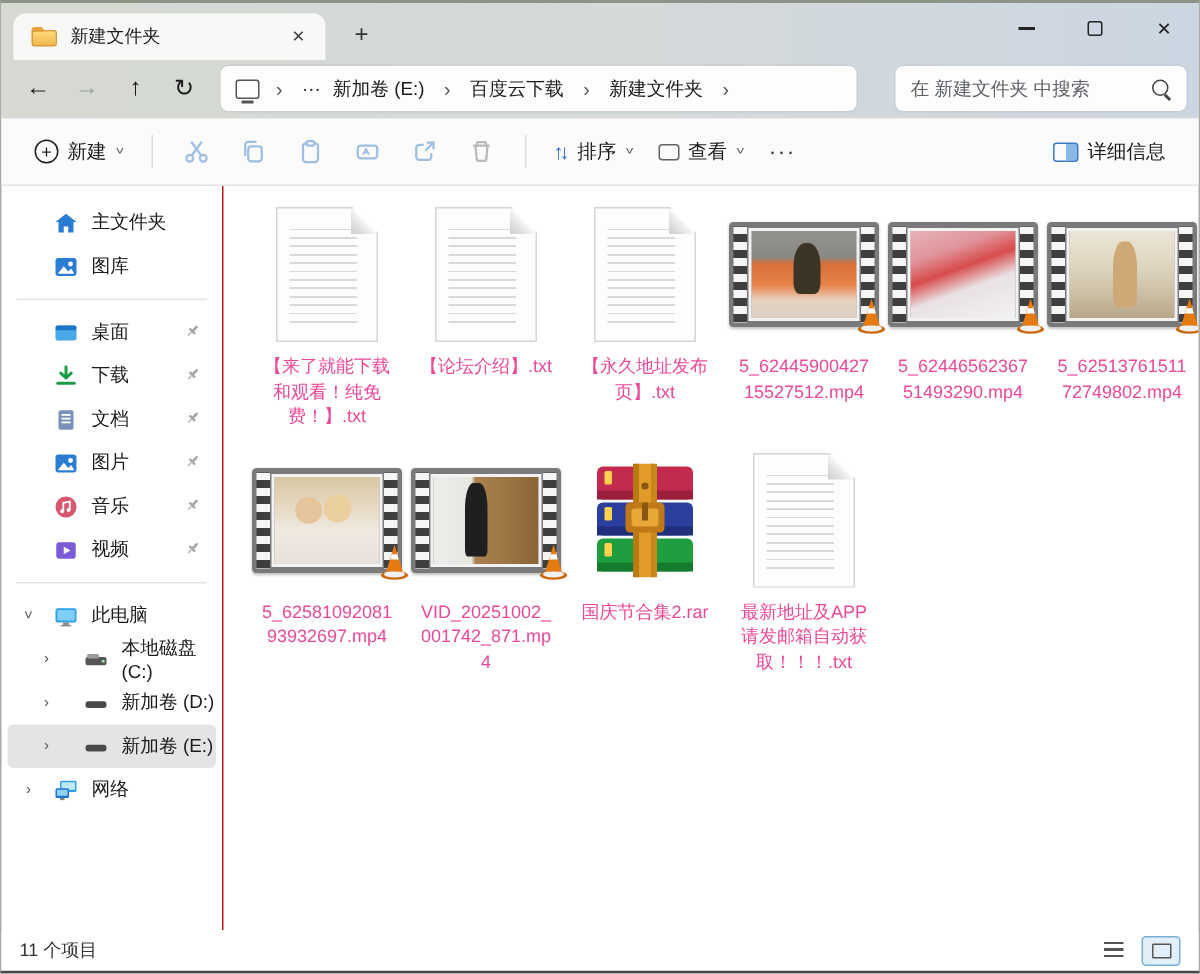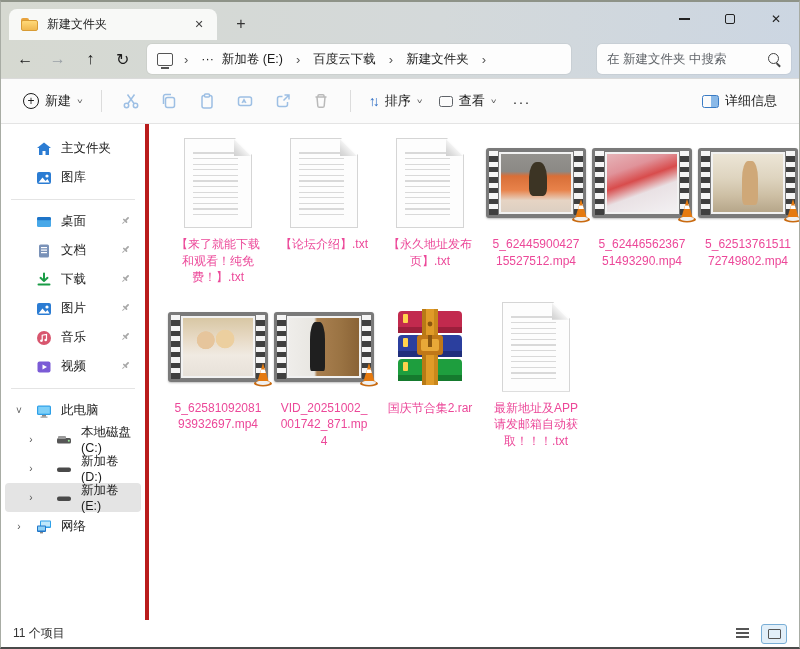--- a/index.html
+++ b/index.html
@@ -45,21 +45,21 @@
   .icobtn { width:38px; height:32px; display:flex; align-items:center; justify-content:center; border-radius:4px; }
   .icobtn svg { display:block; }
   .sortarrows { color:#2b6cc4; font-size:14px; letter-spacing:-3px; margin-right:2px; }
   .view-ico { width:14px; height:11px; border:1.5px solid #5f6368; border-radius:2.5px; position:relative; }
   .spread { flex:1; }
   .details-ico { width:17px; height:13px; border:1.4px solid #3a7bc4; border-radius:2.5px; background:linear-gradient(90deg,transparent 0 52%,#8ab9e8 52%); }
   .more-dots { font-size:15px; color:#333; letter-spacing:1px; }
 
   
   .bodyrow { flex:1; display:flex; min-height:0; }
-  .sidebar { flex:0 0 148px; border-right:4px solid #b91c1c; padding-top:10px; overflow:hidden; }
+  .sidebar { flex:0 0 148px; border-right:1px solid #b91c1c; padding-top:10px; overflow:hidden; }
   .sitem { height:29px; display:flex; align-items:center; padding-left:30px; position:relative; font-size:12.5px; color:#1b1b1b; border-radius:4px; margin:0 4px; }
   .sitem .chevcell { position:absolute; left:6px; width:16px; text-align:center; color:#555; font-size:10px; }
   .sitem.ind { padding-left:50px; }
   .sitem.ind .chevcell { left:18px; }
   .sitem .sico { width:17px; height:17px; margin-right:9px; flex:0 0 auto; display:flex; align-items:center; justify-content:center; }
   .sitem .pin { position:absolute; right:10px; top:8px; opacity:0.75; }
   .sitem.sel { background:#e4e4e4; }
   .sdivider { height:1px; background:#e4e4e4; margin:7px 10px; }
 
   .main { flex:1; padding:8px 0 0 16px; overflow:hidden; }
@@ -240,43 +240,43 @@
             <g transform="rotate(45 6 6)">
               <rect x="5" y="1" width="2" height="5.4" rx="1"></rect>
               <rect x="3" y="5.6" width="6" height="1.8" rx="0.9"></rect>
               <rect x="5.6" y="7.4" width="0.9" height="3.4"></rect>
             </g>
           </svg>
       </div>
       <div class="sitem">
         <span class="sico">
             <svg width="16" height="16" viewBox="0 0 16 16">
-              <rect x="3" y="1.5" width="10" height="13" rx="1.5" fill="#7a92b8"></rect>
-              <rect x="5" y="4" width="6" height="1.2" fill="#fff"></rect>
-              <rect x="5" y="6.5" width="6" height="1.2" fill="#fff"></rect>
-              <rect x="5" y="9" width="6" height="1.2" fill="#fff"></rect>
-            </svg>
-          </span>
-        <span>文档</span>
+              <path d="M8 1.5 V9 M8 9 L4.5 5.8 M8 9 L11.5 5.8" stroke="#1a9c46" stroke-width="2" fill="none" stroke-linecap="round"></path>
+              <path d="M2.5 12.5 H13.5" stroke="#1a9c46" stroke-width="2" stroke-linecap="round"></path>
+            </svg>
+          </span>
+        <span>下载</span>
         <svg class="pin" width="11" height="11" viewBox="0 0 12 12" fill="#8a8a8a">
             <g transform="rotate(45 6 6)">
               <rect x="5" y="1" width="2" height="5.4" rx="1"></rect>
               <rect x="3" y="5.6" width="6" height="1.8" rx="0.9"></rect>
               <rect x="5.6" y="7.4" width="0.9" height="3.4"></rect>
             </g>
           </svg>
       </div>
       <div class="sitem">
         <span class="sico">
             <svg width="16" height="16" viewBox="0 0 16 16">
-              <path d="M8 1.5 V9 M8 9 L4.5 5.8 M8 9 L11.5 5.8" stroke="#1a9c46" stroke-width="2" fill="none" stroke-linecap="round"></path>
-              <path d="M2.5 12.5 H13.5" stroke="#1a9c46" stroke-width="2" stroke-linecap="round"></path>
-            </svg>
-          </span>
-        <span>下载</span>
+              <rect x="3" y="1.5" width="10" height="13" rx="1.5" fill="#7a92b8"></rect>
+              <rect x="5" y="4" width="6" height="1.2" fill="#fff"></rect>
+              <rect x="5" y="6.5" width="6" height="1.2" fill="#fff"></rect>
+              <rect x="5" y="9" width="6" height="1.2" fill="#fff"></rect>
+            </svg>
+          </span>
+        <span>文档</span>
         <svg class="pin" width="11" height="11" viewBox="0 0 12 12" fill="#8a8a8a">
             <g transform="rotate(45 6 6)">
               <rect x="5" y="1" width="2" height="5.4" rx="1"></rect>
               <rect x="3" y="5.6" width="6" height="1.8" rx="0.9"></rect>
               <rect x="5.6" y="7.4" width="0.9" height="3.4"></rect>
             </g>
           </svg>
       </div>
       <div class="sitem">
         <span class="sico">

